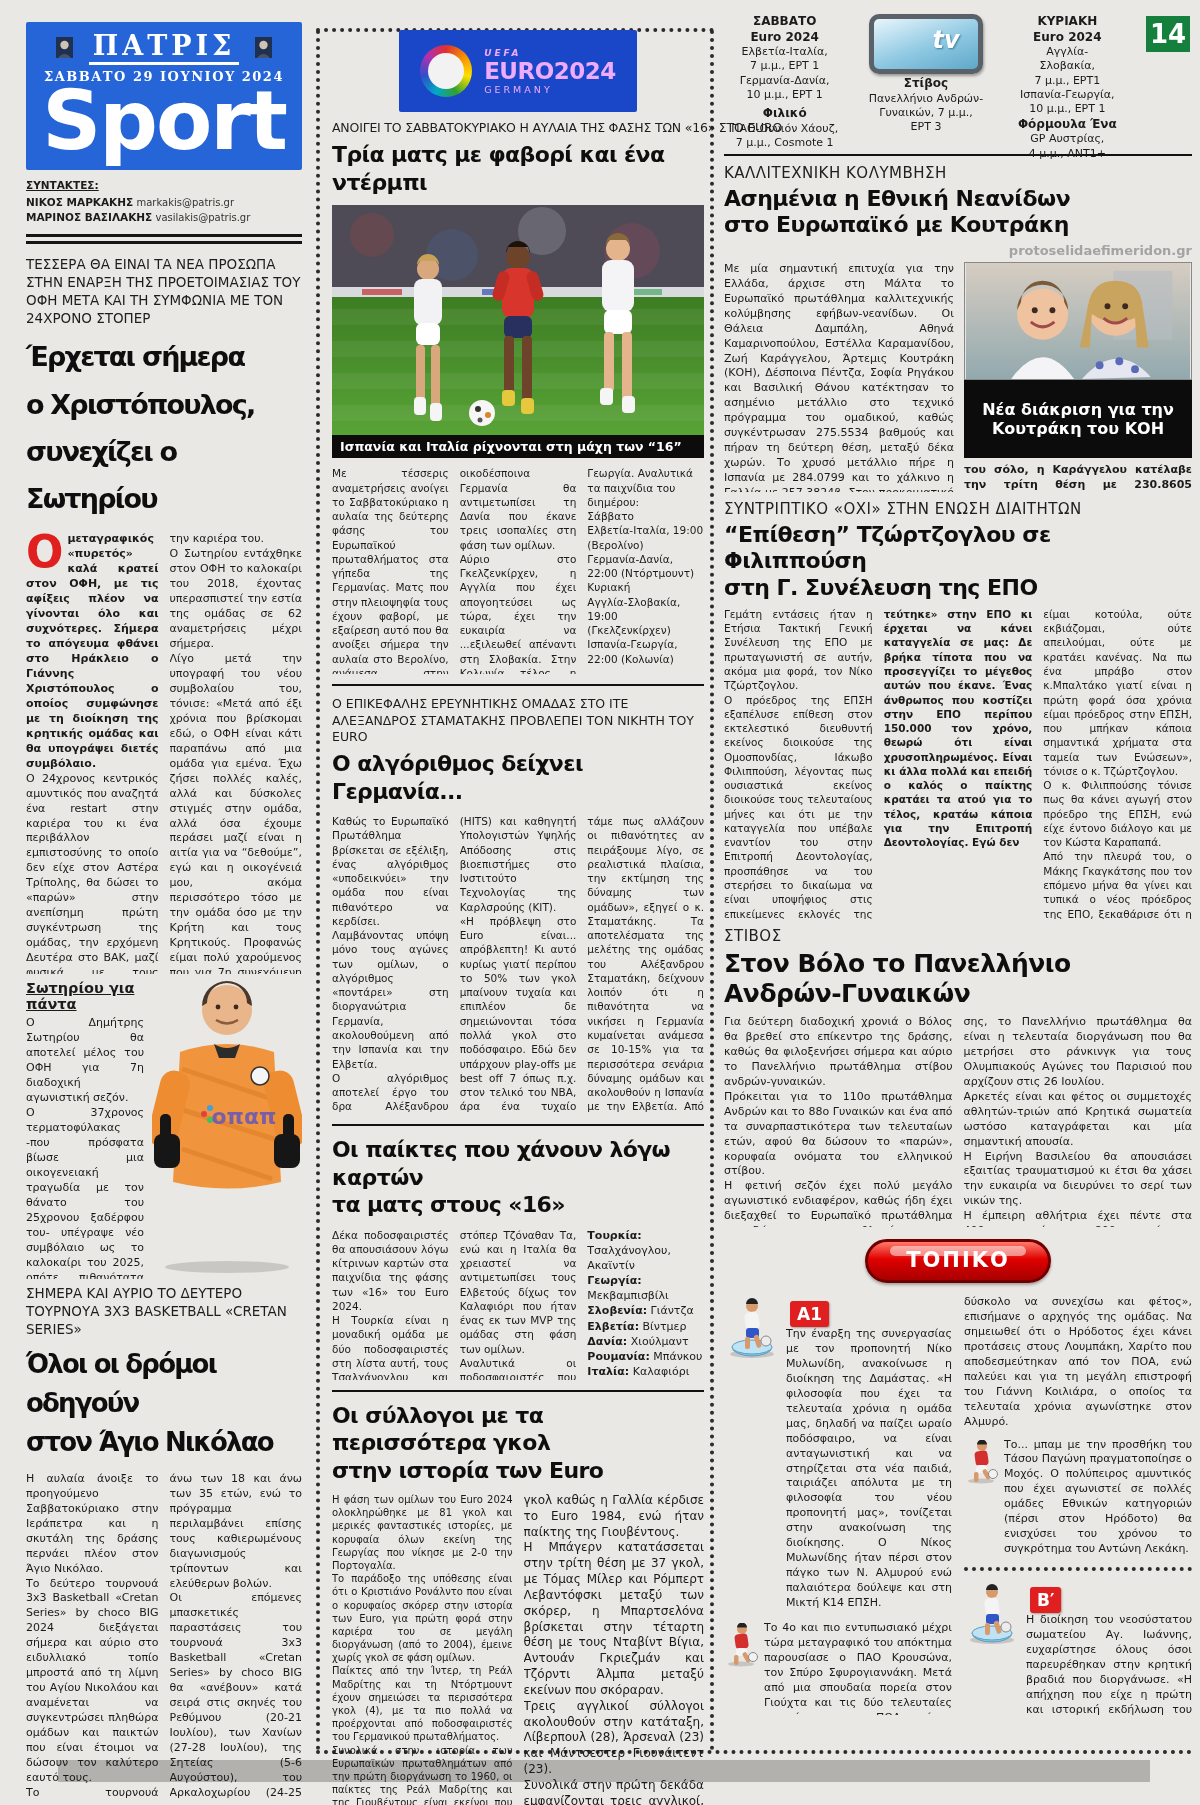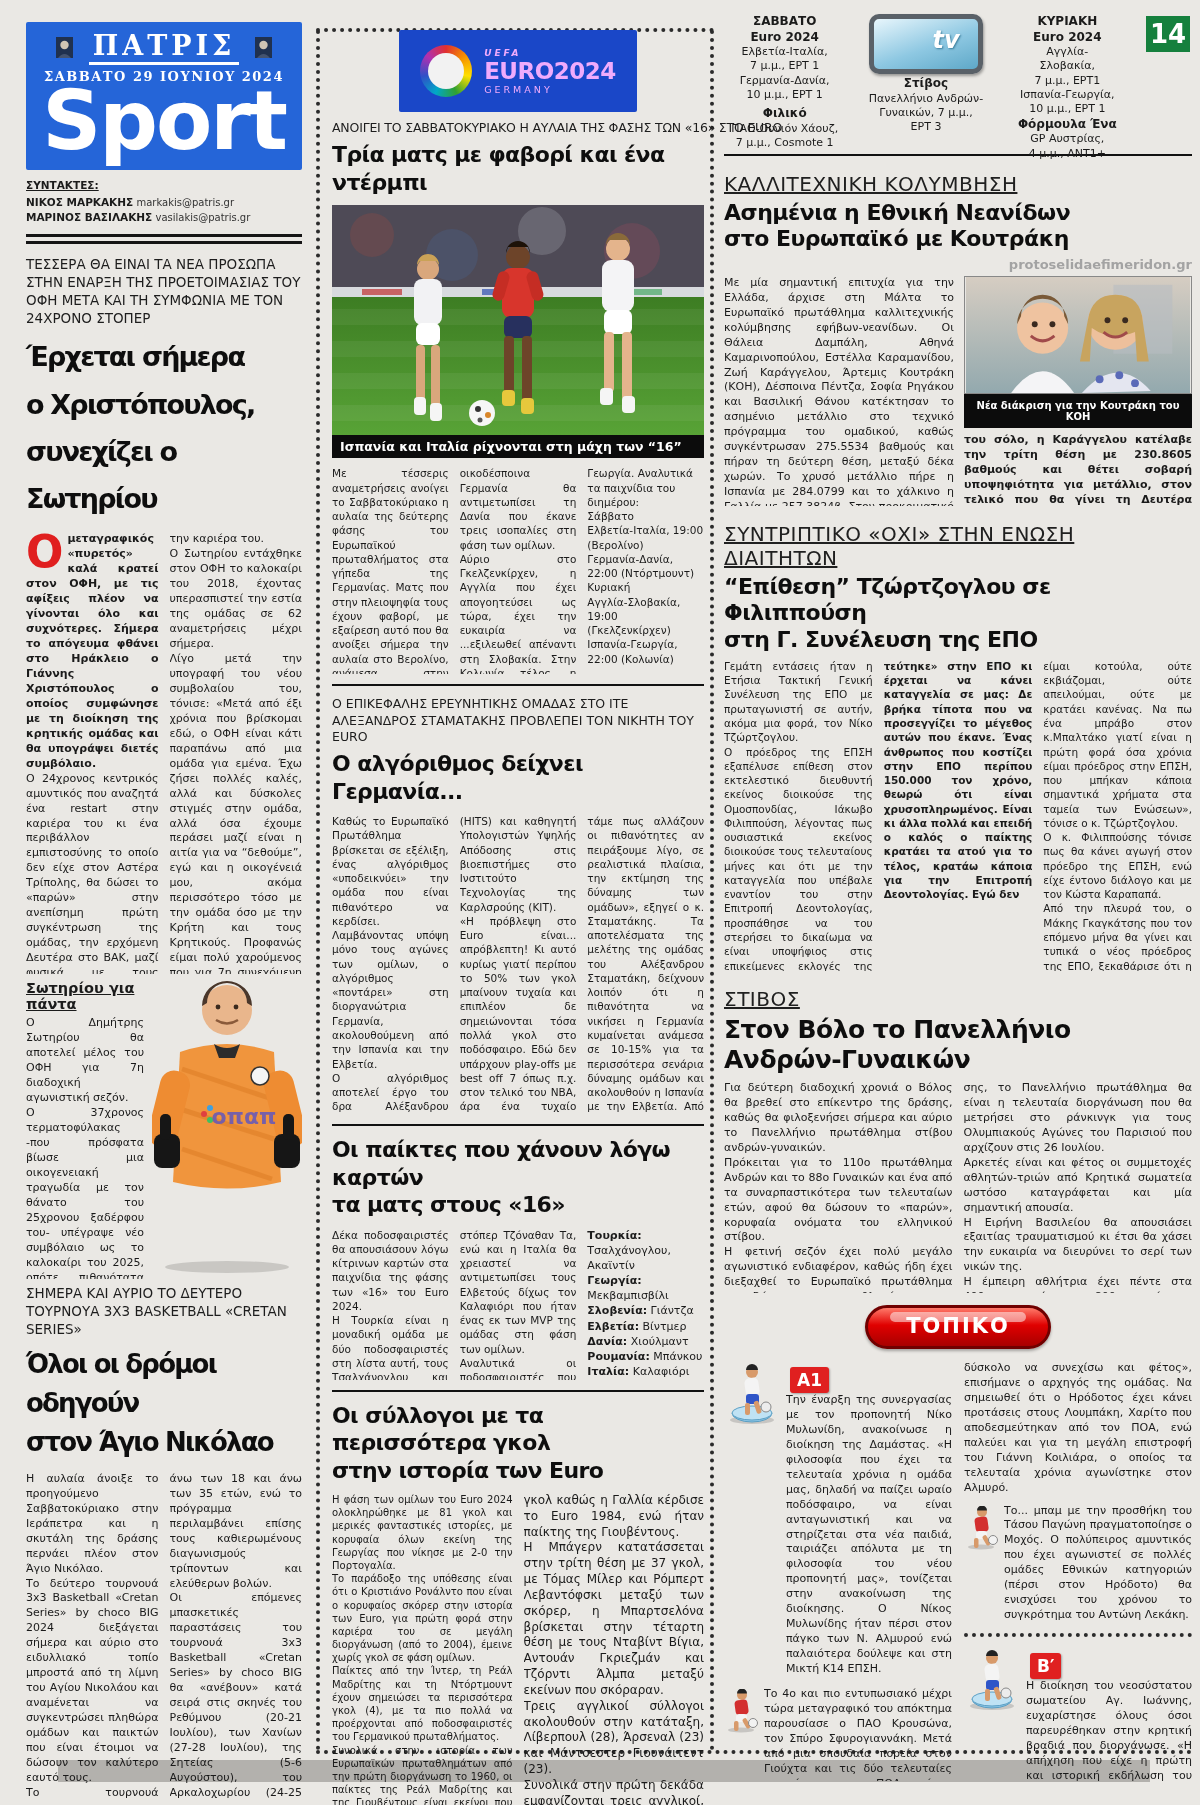--- a/index.html
+++ b/index.html
@@ -27,21 +27,21 @@
   .staff .nm{font-weight:bold;font-size:10.5px;}
   .staff .em{color:#333;}
   .double-rule{border-top:3px solid #151515;border-bottom:3px solid #151515;height:4px;margin:10px 0 12px;}
   
   .kicker{font-size:13.5px;line-height:1.32;color:#1d1d1d;}
   .kicker-s{font-size:12.5px;line-height:1.3;color:#1d1d1d;}
   .headline{font-weight:800;color:#0e0e0e;white-space:pre-line;}
   .h-left{font-size:27px;line-height:1.75;letter-spacing:-1.8px;margin:6px 0 10px;}
   .h-mid{font-size:22px;line-height:1.25;letter-spacing:-.6px;margin:5px 0 9px;}
   .h-right{font-size:22px;line-height:1.2;letter-spacing:-.5px;margin:4px 0 6px;}
-  .section-lbl{font-size:20px;color:#202020;letter-spacing:.5px;margin:16px 0 2px;text-decoration:underline;}
+  .section-lbl{font-size:15px;color:#202020;letter-spacing:.5px;margin:8px 0 2px;}
   .body-txt{font-size:11px;line-height:1.36;text-align:justify;color:#1a1a1a;}
   .cols{display:flex;gap:11px;overflow:hidden;}
   .cols .c{flex:1;overflow:hidden;}
   .b{font-weight:bold;}
   .rule{border-top:2.5px solid #111;margin:10px 0;}
   .dropcap{float:left;font-size:44px;line-height:.82;font-weight:800;color:#e01f1f;padding:2px 4px 0 0;}
   .subhead{font-weight:bold;font-size:14.5px;text-decoration:underline;margin:6px 0 4px;}
   
   .tv-box{display:flex;gap:20px;padding-right:64px;position:relative;font-size:11px;line-height:1.3;text-align:center;height:132px;box-sizing:border-box;}
   .tv-box .tc{flex:1;}
@@ -52,21 +52,21 @@
   
   .euro-banner{width:238px;height:82px;background:#1a47c8;margin:0 auto 8px;display:flex;align-items:center;justify-content:center;gap:12px;border-radius:2px;}
   .euro-logo{width:52px;height:52px;border-radius:50%;background:conic-gradient(#e03030,#f59000,#ffe000,#30a030,#00a8c8,#3050c8,#b030b0,#e03030);position:relative;}
   .euro-logo::after{content:"";position:absolute;left:8px;top:8px;width:36px;height:36px;border-radius:50%;background:#f2f2f2;}
   .euro-text{color:#f0abfc;}
   .euro-uefa{font-size:9px;font-weight:bold;font-style:italic;letter-spacing:3px;}
   .euro-main{font-size:23px;font-weight:800;letter-spacing:-.5px;}
   .euro-germany{font-size:9.5px;letter-spacing:3px;}
   
   .photo-caption{background:#0c0c0c;color:#fff;font-weight:bold;font-size:12.5px;padding:4px 8px;}
-  .photo-caption.small{font-size:10px;text-align:center;padding:6px 6px;}
+  .photo-caption.small{font-size:16px;text-align:center;padding:20px 6px;}
   .watermark{color:#a3a3a3;font-weight:bold;font-size:13px;text-align:right;margin:-2px 0 4px;}
   
   .rank-row{display:flex;align-items:flex-end;font-size:11px;line-height:1.5;}
   .rank-no{width:20px;}
   .rank-name{white-space:nowrap;}
   .rank-dots{flex:1;border-bottom:2px dotted #555;margin:0 3px 3px;min-width:8px;}
   .susp-row{font-size:11px;line-height:1.38;}
   
   .topiko-badge{width:180px;height:38px;margin:12px auto;background:linear-gradient(#ff7a6a,#e00000 45%,#a80000);border:3px solid #700000;border-radius:22px;color:#fff;font-weight:800;font-size:21px;letter-spacing:2px;text-align:center;line-height:36px;position:relative;box-shadow:0 2px 3px rgba(0,0,0,.3);}
   .topiko-badge::before{content:"";position:absolute;left:12%;right:12%;top:4px;height:10px;border-radius:8px;background:rgba(255,255,255,.5);}

